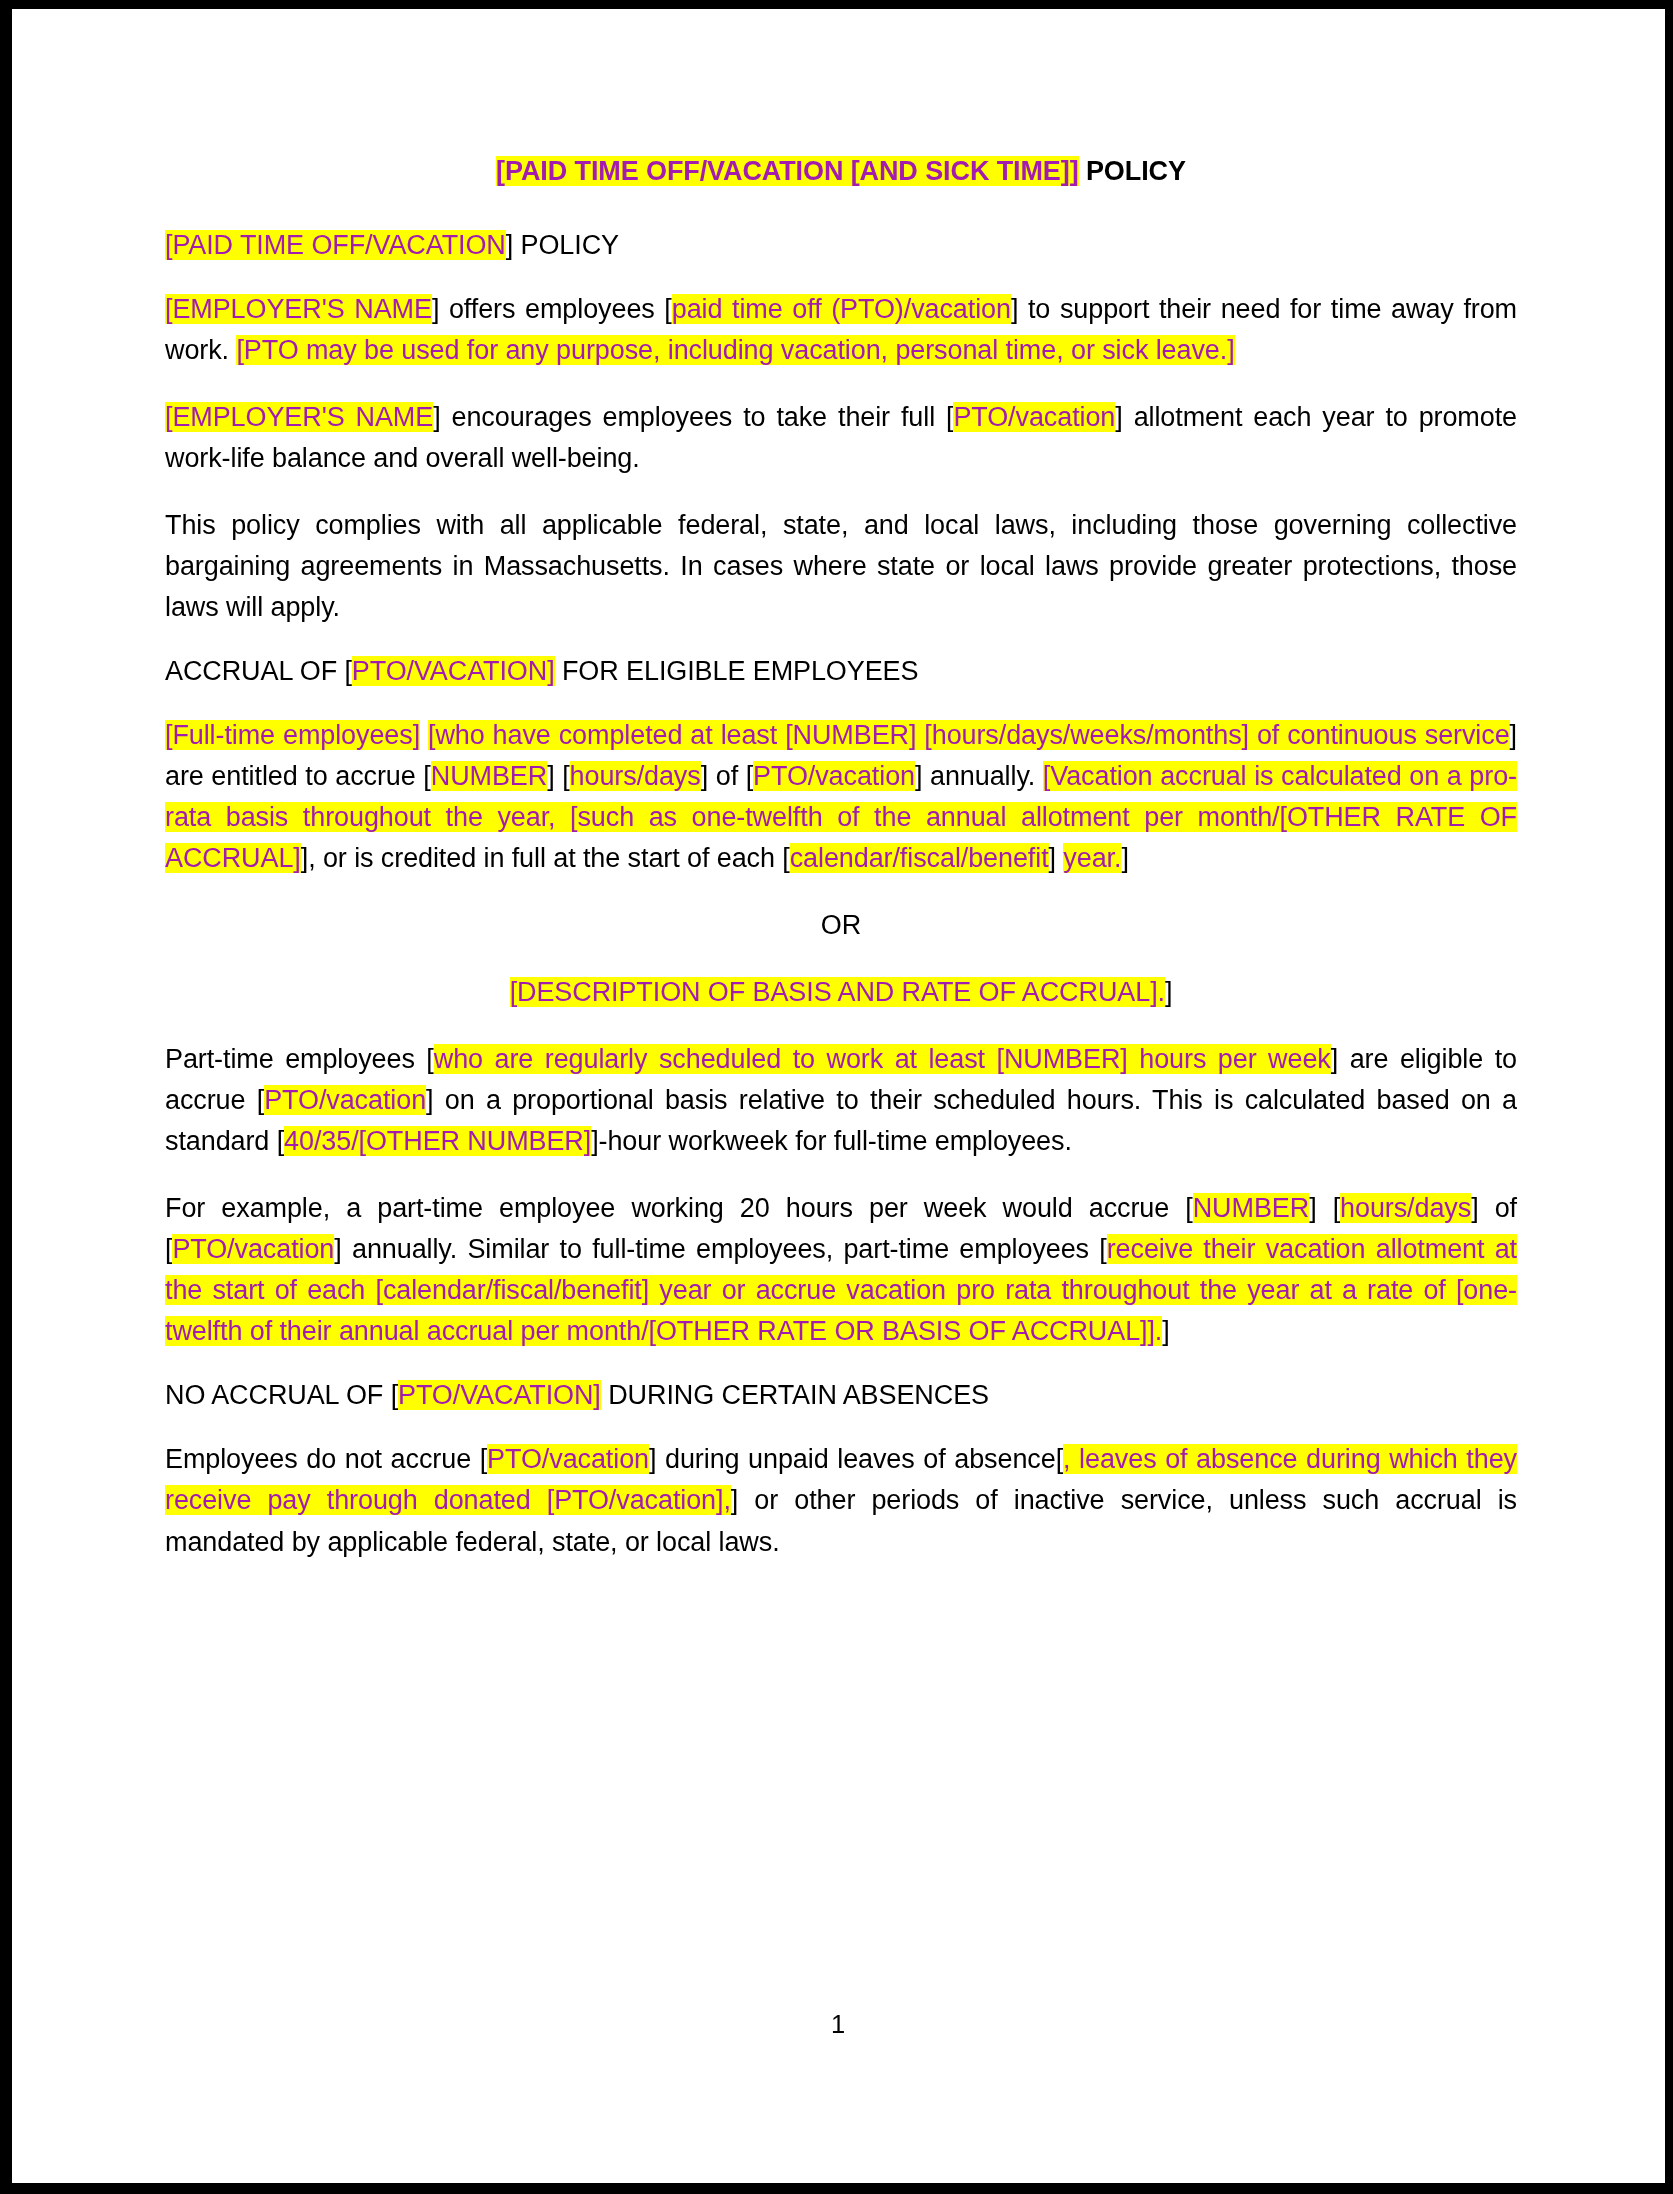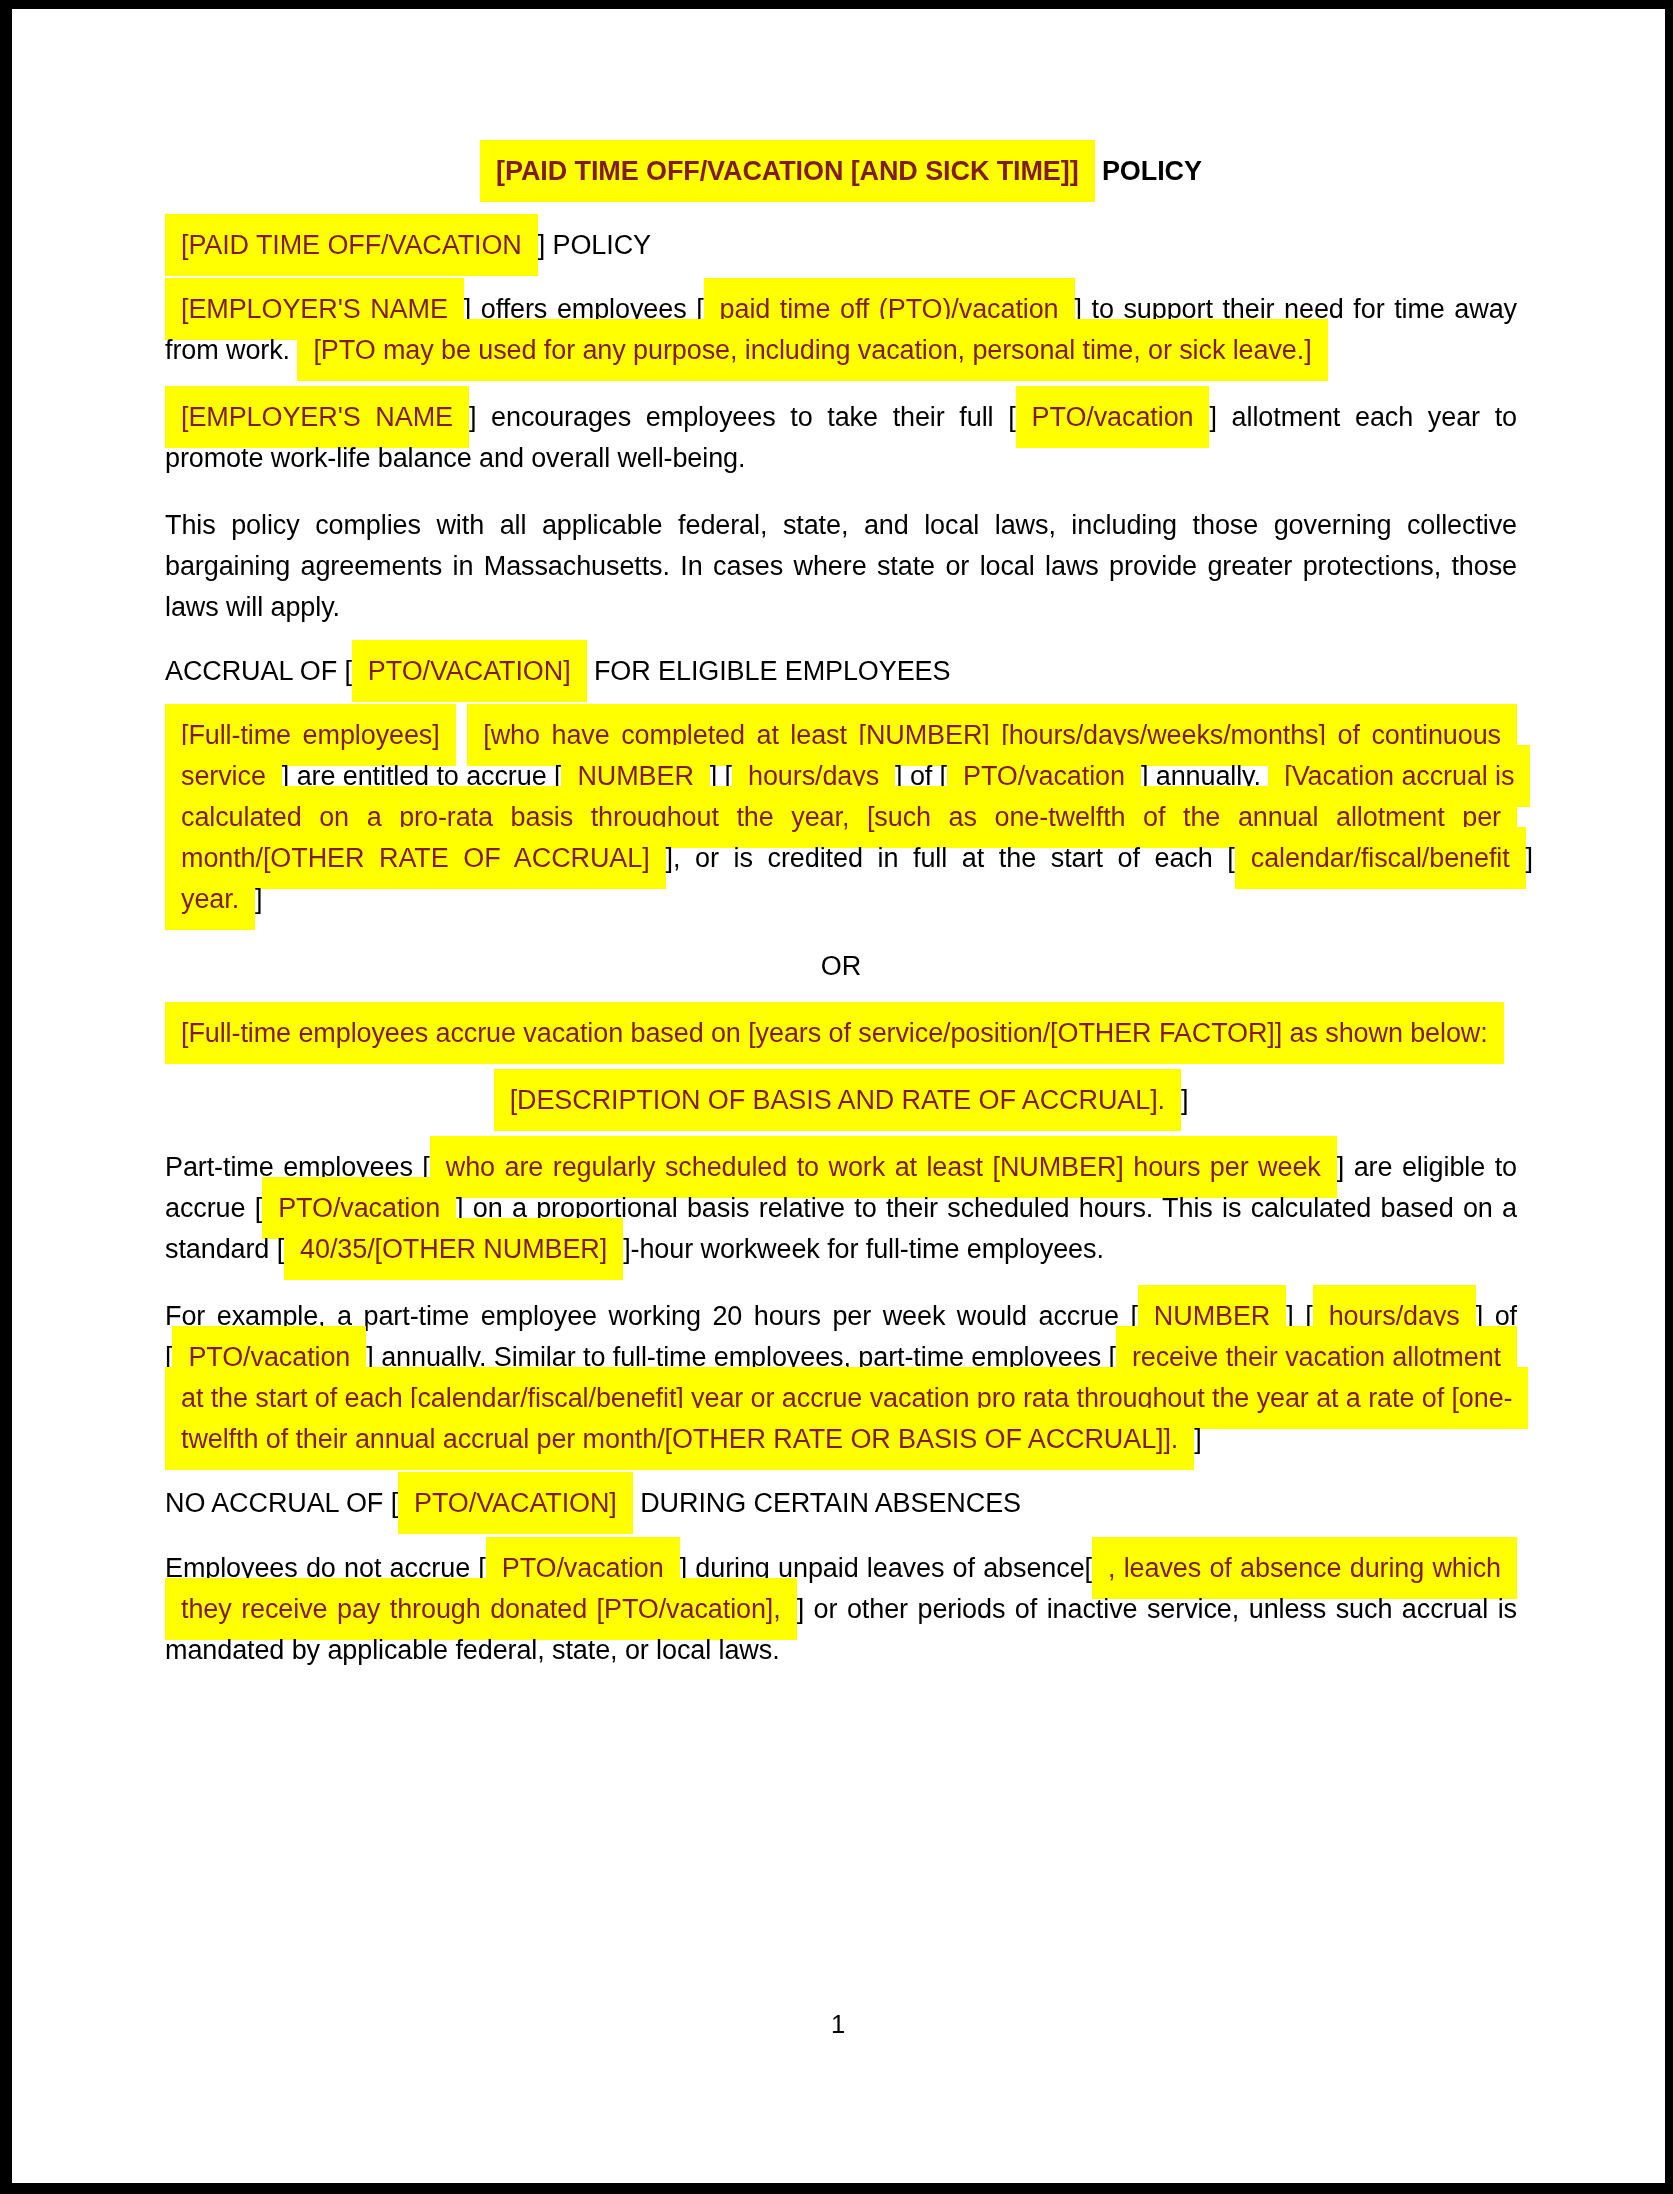--- a/index.html
+++ b/index.html
@@ -59,22 +59,22 @@
     color: #000000;
     margin: 0 0 26px 0;
     text-align: justify;
     letter-spacing: -0.1px;
   }
   p.para.left { text-align: center; }
   p.last { margin-bottom: 0; }
 
   mark {
     background: #ffff00;
-    color: #7f1d1d;
-    padding: 16px;
+    color: #a21caf;
+    padding: 0;
     box-decoration-break: clone;
     -webkit-box-decoration-break: clone;
   }
 
   .page-number {
     position: absolute;
     left: 0;
     top: 2001px;
     width: 1652px;
     text-align: center;
@@ -98,21 +98,20 @@
       <p class="para"><mark>[EMPLOYER'S NAME</mark><span>] encourages employees to take their full [</span><mark>PTO/vacation</mark><span>] allotment each year to promote work-life balance and overall well-being.</span></p>
 
       <p class="para">This policy complies with all applicable federal, state, and local laws, including those governing collective bargaining agreements in Massachusetts. In cases where state or local laws provide greater protections, those laws will apply.</p>
 
       <h2 class="section-head"><span>ACCRUAL OF [</span><mark>PTO/VACATION]</mark><span> FOR ELIGIBLE EMPLOYEES</span></h2>
 
       <p class="para"><mark>[Full-time employees]</mark><span> </span><mark>[who have completed at least [NUMBER] [hours/days/weeks/months] of continuous service</mark><span>] are entitled to accrue [</span><mark>NUMBER</mark><span>] [</span><mark>hours/days</mark><span>] of [</span><mark>PTO/vacation</mark><span>] annually. </span><mark>[Vacation accrual is calculated on a pro-rata basis throughout the year, [such as one-twelfth of the annual allotment per month/[OTHER RATE OF ACCRUAL]</mark><span>], or is credited in full at the start of each [</span><mark>calendar/fiscal/benefit</mark><span>] </span><mark>year.</mark><span>]</span></p>
 
       <p class="para left">OR</p>
 
-      <p class="para"><mark>[Full-time employees accrue vacation based on [years of service/position/[OTHER FACTOR]] as shown below:</mark></p>
 
       <p class="para left"><mark>[DESCRIPTION OF BASIS AND RATE OF ACCRUAL].</mark><span>]</span></p>
 
 
       <p class="para"><span>Part-time employees [</span><mark>who are regularly scheduled to work at least [NUMBER] hours per week</mark><span>] are eligible to accrue [</span><mark>PTO/vacation</mark><span>] on a proportional basis relative to their scheduled hours. This is calculated based on a standard [</span><mark>40/35/[OTHER NUMBER]</mark><span>]-hour workweek for full-time employees.</span></p>
 
       <p class="para"><span>For example, a part-time employee working 20 hours per week would accrue [</span><mark>NUMBER</mark><span>] [</span><mark>hours/days</mark><span>] of [</span><mark>PTO/vacation</mark><span>] annually. Similar to full-time employees, part-time employees [</span><mark>receive their vacation allotment at the start of each [calendar/fiscal/benefit] year or accrue vacation pro rata throughout the year at a rate of [one-twelfth of their annual accrual per month/[OTHER RATE OR BASIS OF ACCRUAL]].</mark><span>]</span></p>
 
       <h2 class="section-head"><span>NO ACCRUAL OF [</span><mark>PTO/VACATION]</mark><span> DURING CERTAIN ABSENCES</span></h2>
 

